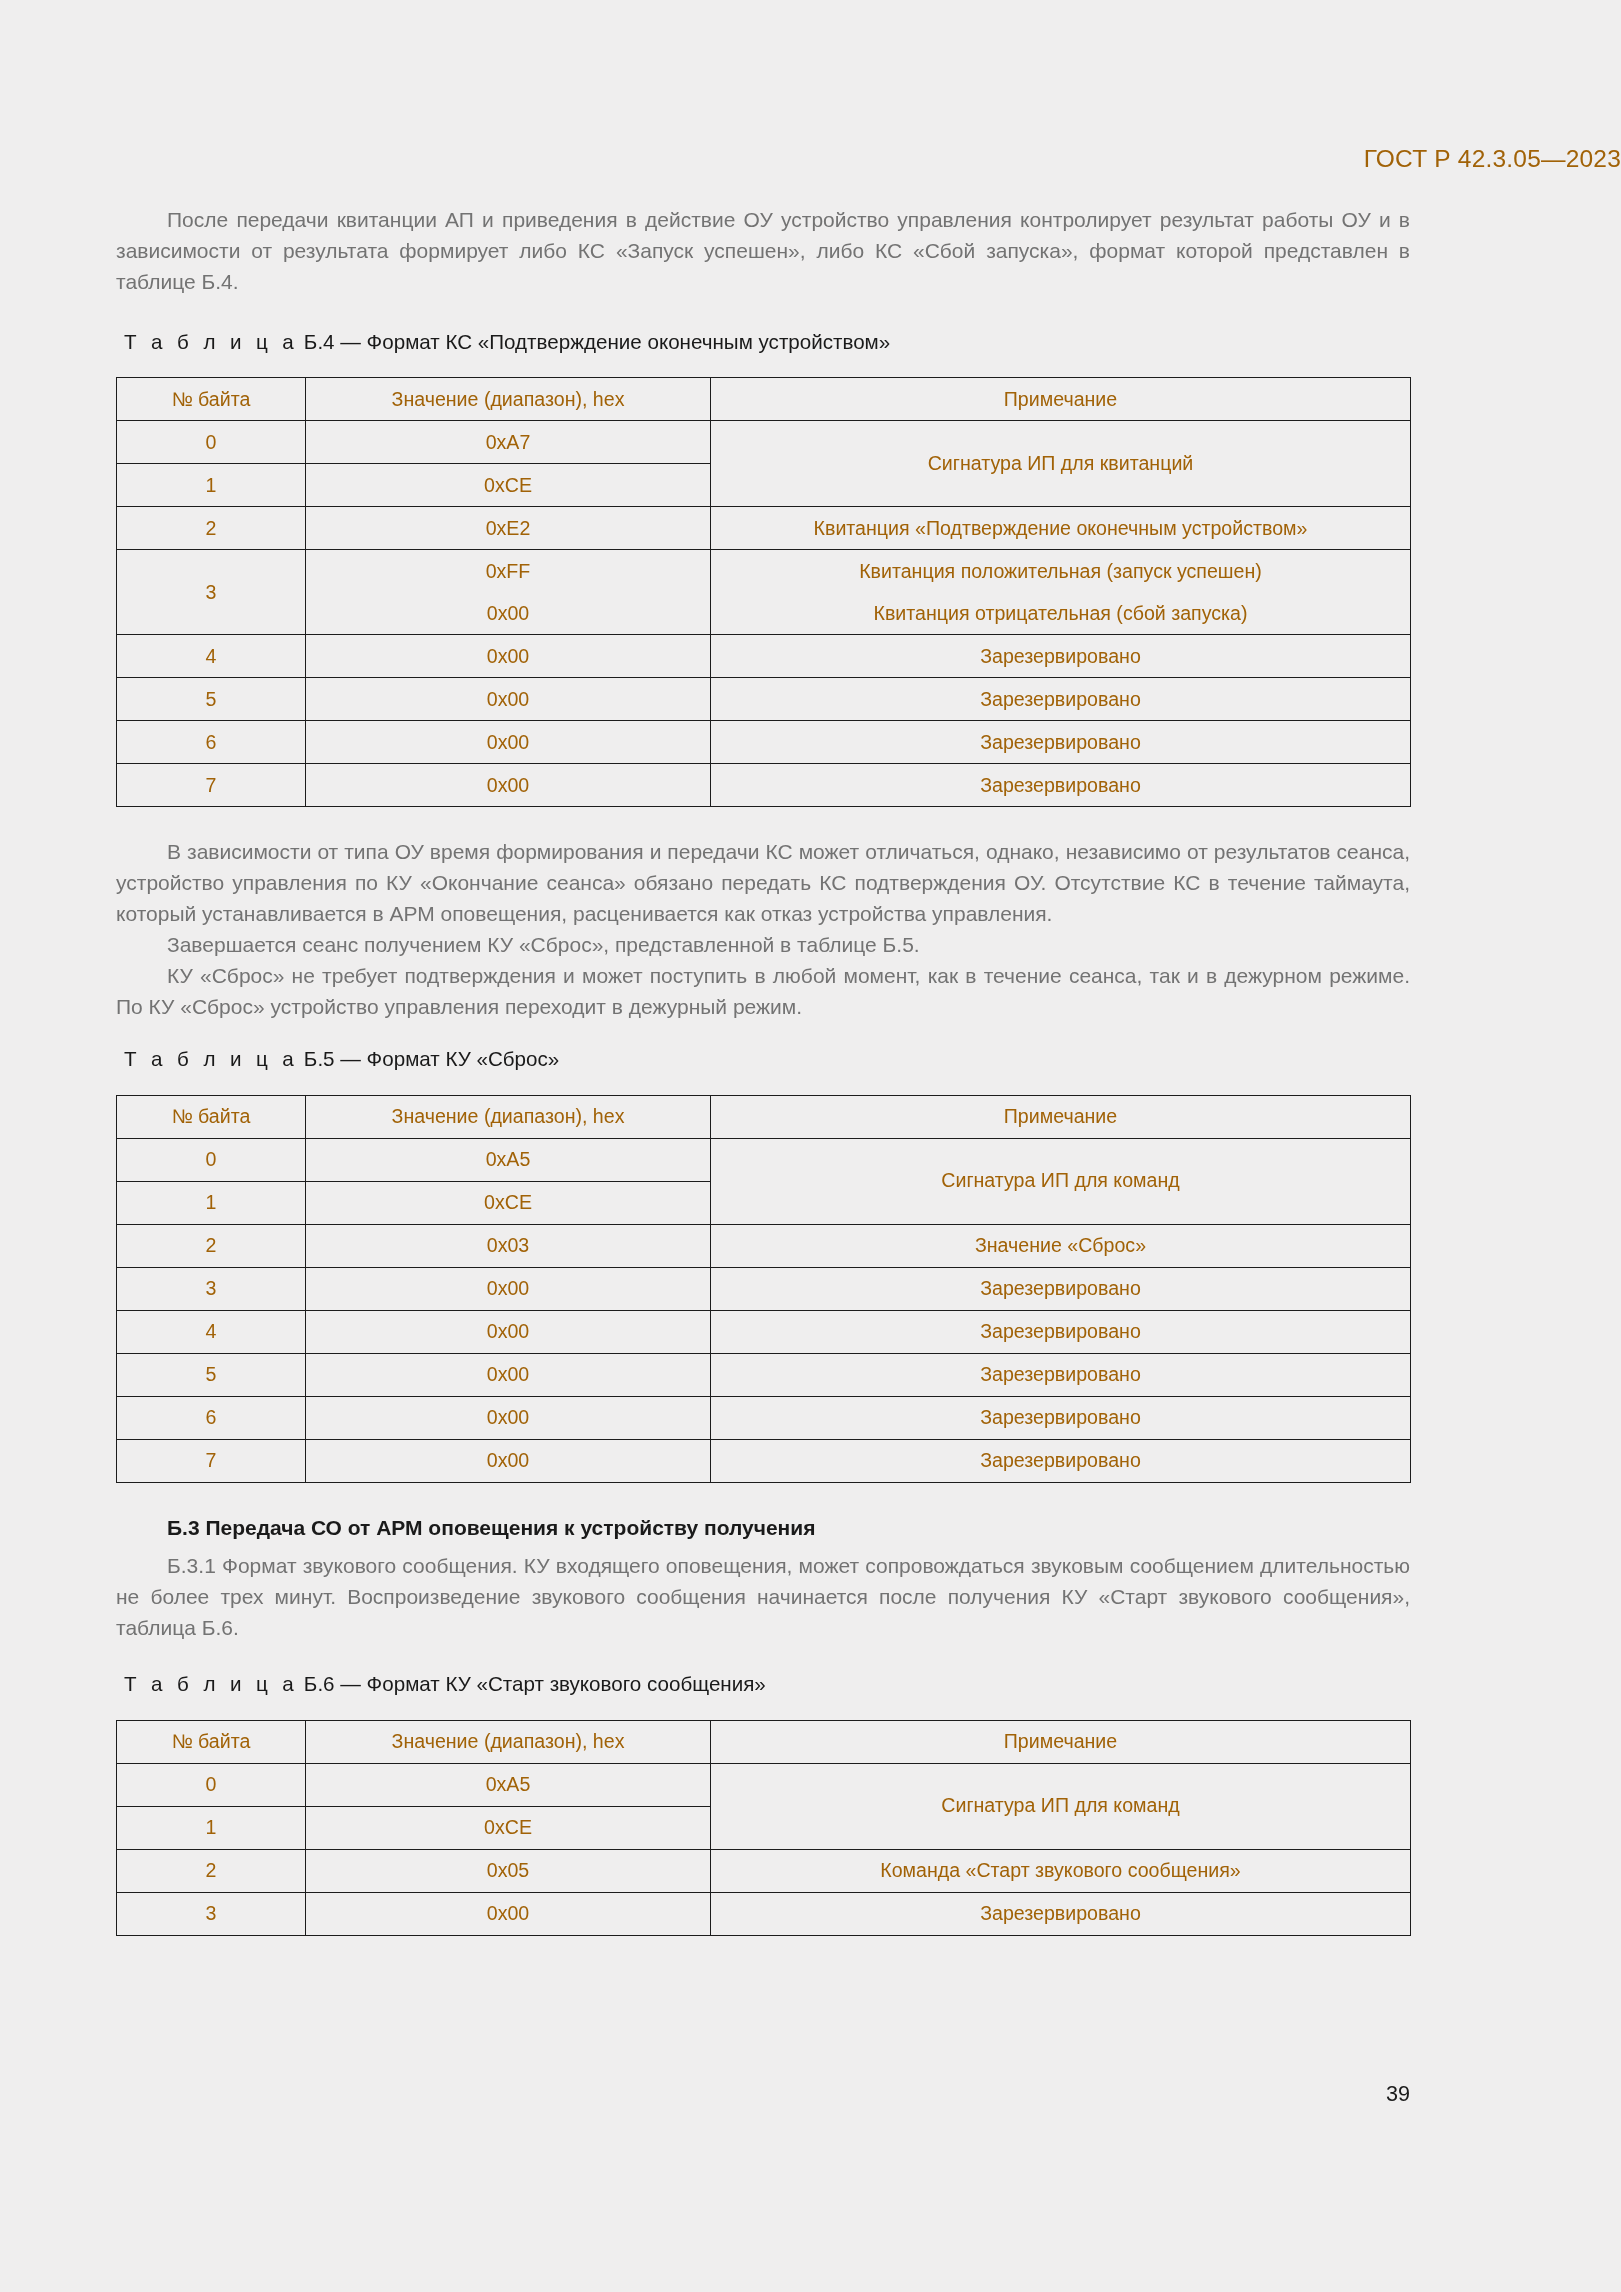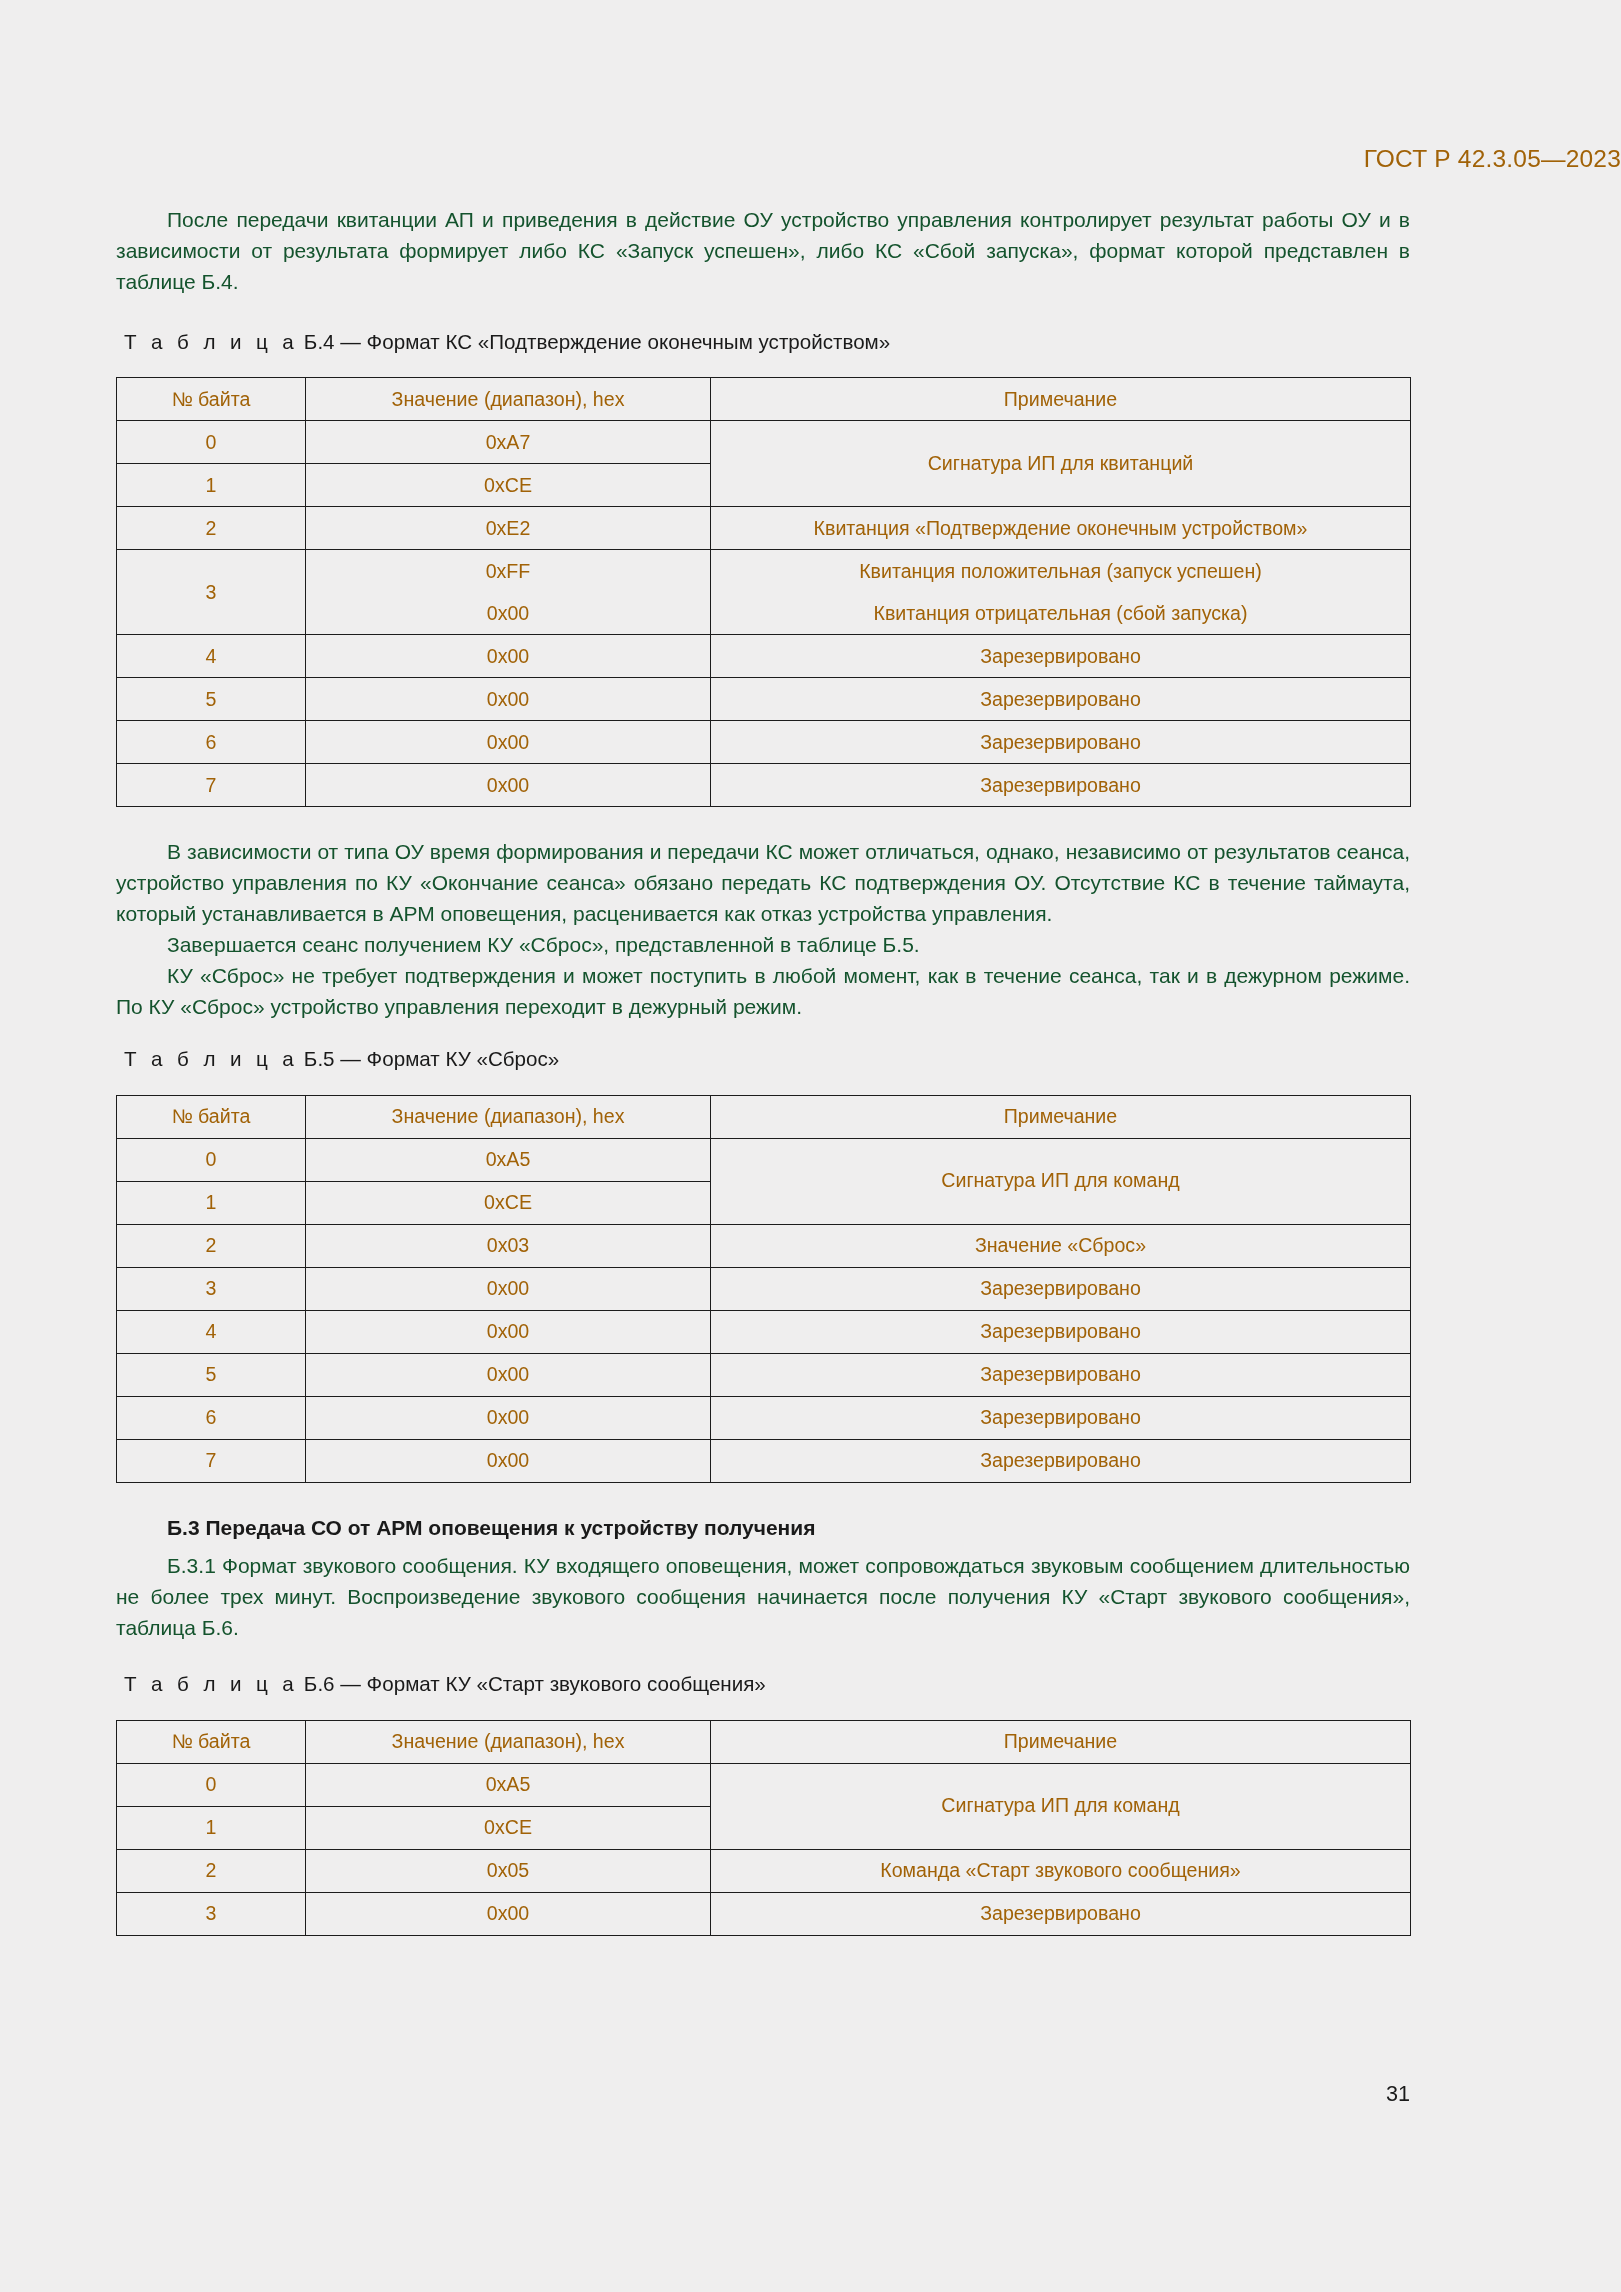--- a/index.html
+++ b/index.html
@@ -41,21 +41,21 @@
     letter-spacing: 0.2px;
     color: #a16207;
   }
 
   
   .para {
     font-size: 21px;
     line-height: 31px;
     text-align: justify;
     margin: 0;
-    color: #14532d;
+    color: #737373;
     hyphens: none;
   }
   .para.indent { text-indent: 51px; }
 
   .heading {
     font-size: 21px;
     line-height: 31px;
     font-weight: bold;
     text-indent: 51px;
     margin: 0;
@@ -307,17 +307,17 @@
           <td>3</td>
           <td>0x00</td>
           <td>Зарезервировано</td>
         </tr>
       </tbody>
     </table>
 
   </div>
 
   <div class="content page-number">
-    <span>31</span>
+    <span>39</span>
   </div>
 
 </div>
 
 
 </body></html>

